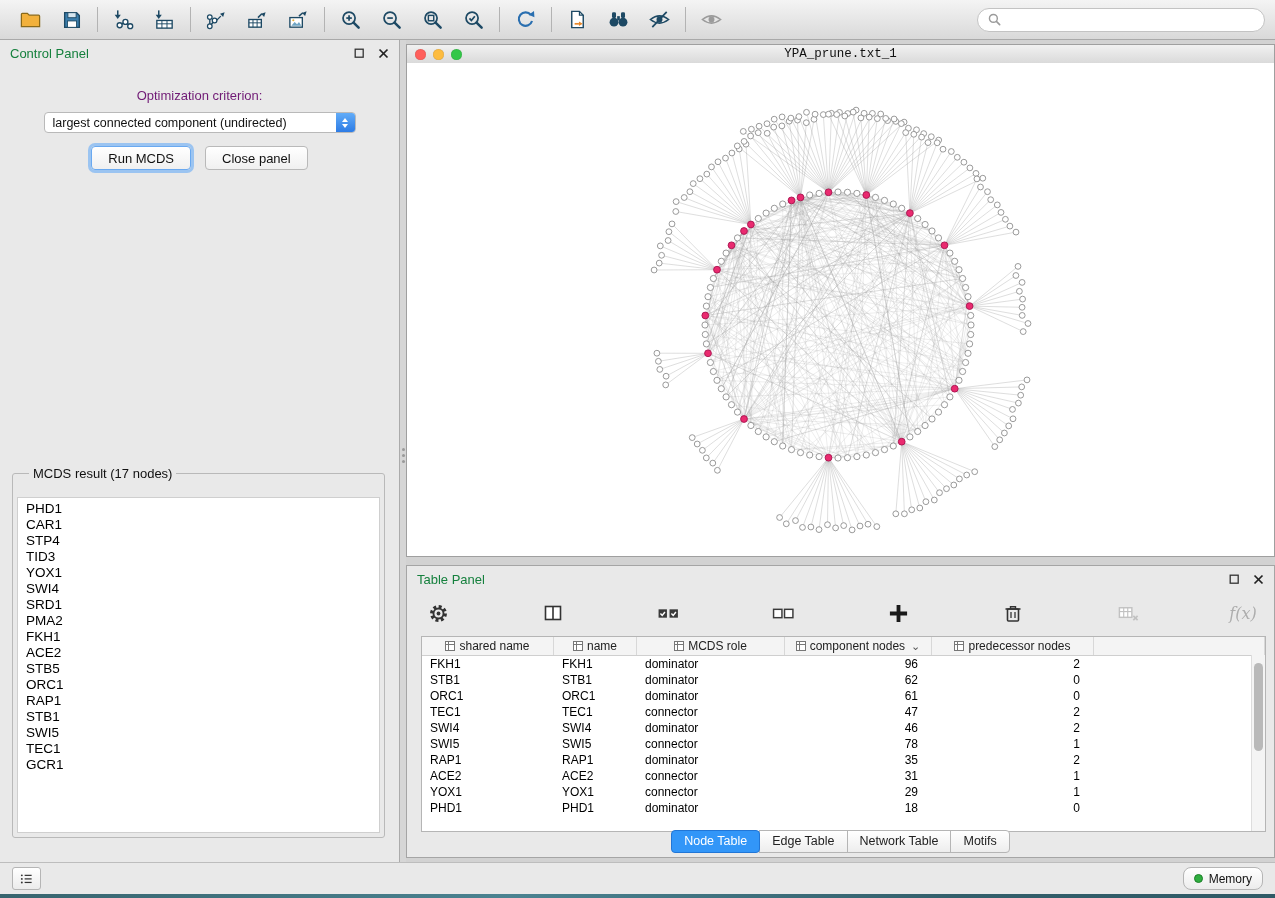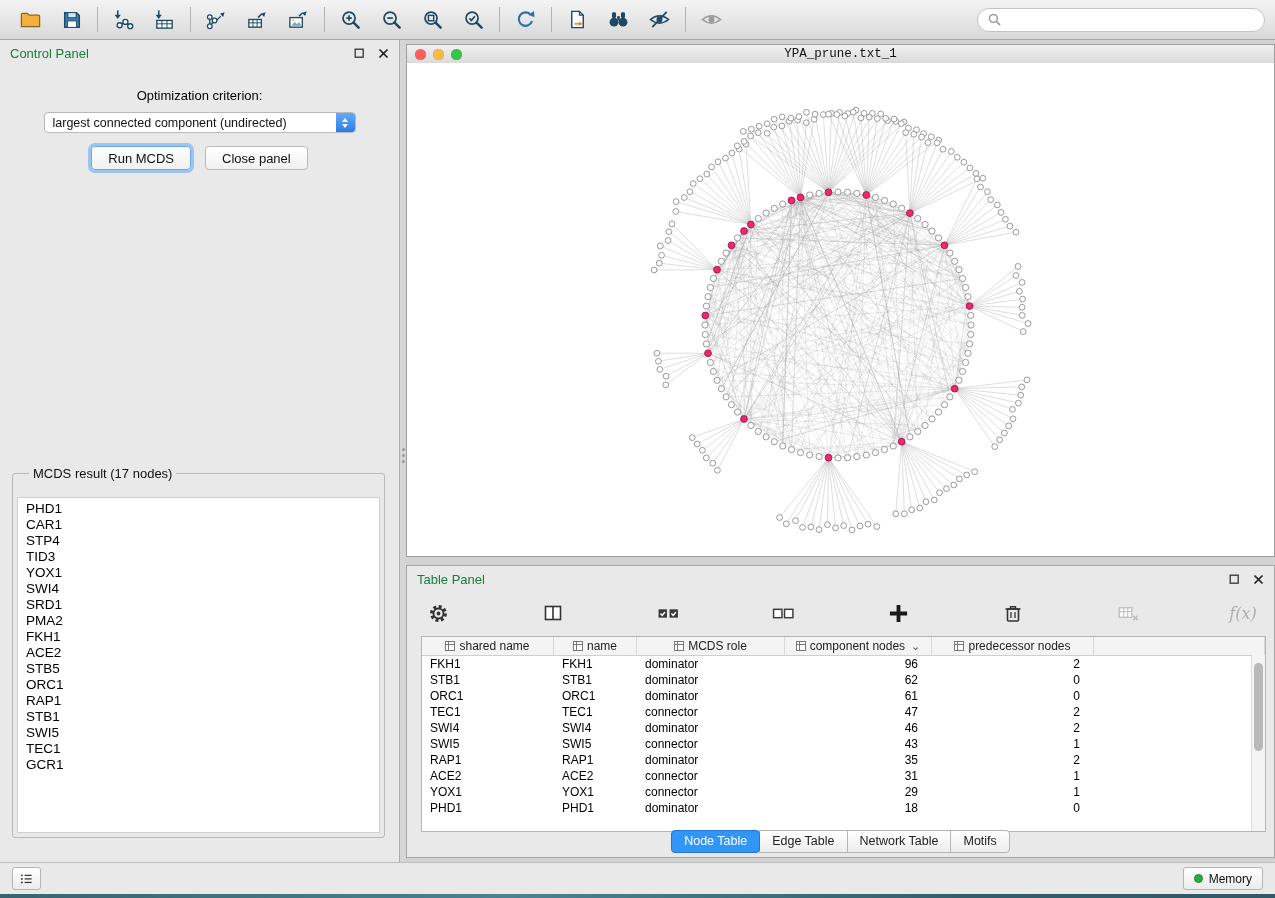--- a/index.html
+++ b/index.html
@@ -14,21 +14,21 @@
   .cpanel{position:absolute;top:40px;left:0;width:400px;bottom:36px;background:#e9e9e9;border-right:1px solid #ababab;box-sizing:border-box;}
   .panel-header{height:26px;display:flex;align-items:center;padding:0 10px;font-size:13px;color:#15803d;}
   .win-ctrls{margin-left:auto;display:flex;gap:12px;align-items:center;}
   .wc{display:flex;align-items:center;justify-content:center;width:12px;height:12px;}
   .cp-tabrow{position:relative;display:flex;justify-content:center;margin-top:8px;}
   .cp-tabrow::after{content:"";position:absolute;left:8px;right:8px;bottom:0;height:1px;background:#bcbcbc;}
   .seg-tab{position:relative;z-index:1;font-size:12.5px;line-height:17px;padding:2px 12px;background:linear-gradient(#fff,#ededed);border:1px solid #b5b5b5;margin-left:-1px;color:#222;cursor:default;white-space:nowrap;}
   .seg-tab:first-child{border-top-left-radius:4px;border-bottom-left-radius:4px;margin-left:0;}
   .seg-tab:last-child{border-top-right-radius:4px;border-bottom-right-radius:4px;}
   .seg-tab.active{background:#3296f8;border-color:#2176d6;color:#fff;border-radius:4px;z-index:2;}
-  .opt-label{text-align:center;margin-top:22px;font-size:13px;color:#000000;}
+  .opt-label{text-align:center;margin-top:22px;font-size:13px;color:#701a75;}
   .dropdown{margin:9px auto 0;width:312px;height:21px;background:#fff;border:1px solid #b9b9b9;border-radius:4px;display:flex;align-items:center;font-size:12.5px;padding-left:8px;position:relative;box-sizing:border-box;color:#111;}
   .dd-stepper{position:absolute;right:0px;top:0px;bottom:0px;width:19px;background:linear-gradient(#62acf8,#2d7ce5);border-radius:0 3px 3px 0;display:flex;flex-direction:column;align-items:center;justify-content:center;gap:2px;}
   .arr-up{width:0;height:0;border-left:3.5px solid transparent;border-right:3.5px solid transparent;border-bottom:4.5px solid #fff;}
   .arr-dn{width:0;height:0;border-left:3.5px solid transparent;border-right:3.5px solid transparent;border-top:4.5px solid #fff;}
   .btn-row{display:flex;justify-content:center;gap:14px;margin-top:13px;}
   .btn{height:22px;padding:0 16px;font-size:13px;background:linear-gradient(#fff,#f0f0f0);border:1px solid #b9b9b9;border-radius:4px;color:#111;display:flex;align-items:center;cursor:default;}
   .btn.focus{box-shadow:0 0 0 3px rgba(77,159,250,.5);border-color:#6aa9f0;}
   fieldset.result{position:absolute;left:12px;right:14px;top:426px;height:370px;border:1px solid #b9b9b9;border-radius:3px;margin:0;padding:0;}
   fieldset.result legend{font-size:13px;padding:0 4px;margin-left:16px;color:#111;}
   .result-inner{position:absolute;left:4px;right:4px;top:16px;bottom:4px;background:#fff;border:1px solid #cfcfcf;overflow:hidden;padding:3px 8px;}
@@ -55,21 +55,21 @@
   .tr{display:flex;height:16px;align-items:center;}
   .td{font-size:12px;color:#000;padding-left:8px;box-sizing:border-box;overflow:hidden;white-space:nowrap;}
   .td.num{text-align:right;padding-right:14px;padding-left:0;}
   .col0{width:132px;}.col1{width:83px;}.col2{width:148px;}.col3{width:147px;}.col4{width:162px;}.colf{flex:1;}
   .vscroll{position:absolute;right:0;top:18px;bottom:0;width:13px;background:#f4f4f4;border-left:1px solid #ddd;}
   .vthumb{position:absolute;left:2px;top:8px;width:9px;height:88px;background:#b9b9b9;border-radius:5px;}
   .tp-tabs{position:absolute;left:0;right:0;bottom:4px;display:flex;justify-content:center;}
   
   .statusbar{position:absolute;left:0;right:0;bottom:4px;height:32px;background:#e9e9e9;border-top:1px solid #bdbdbd;display:flex;align-items:center;padding:0 12px;box-sizing:border-box;}
   .sq-btn{width:27px;height:21px;border:1px solid #b5b5b5;border-radius:3px;background:linear-gradient(#fff,#ececec);display:flex;align-items:center;justify-content:center;cursor:default;}
-  .mem-btn{margin-left:auto;height:21px;border:1px solid #b5b5b5;border-radius:3px;background:linear-gradient(#fff,#ececec);display:flex;align-items:center;gap:6px;padding:0 10px;font-size:12px;color:#111;cursor:default;}
+  .mem-btn{margin-left:auto;height:21px;border:1px solid #b5b5b5;border-radius:8px;background:linear-gradient(#fff,#ececec);display:flex;align-items:center;gap:6px;padding:0 10px;font-size:12px;color:#111;cursor:default;}
   .green-dot{width:9px;height:9px;border-radius:50%;background:#2fae3f;border:1px solid #1c8029;box-sizing:border-box;}
   .desktop{position:absolute;left:0;right:0;bottom:0;height:4px;background:linear-gradient(90deg,#37646e,#4b8391 40%,#335f6b 75%,#2f5a66);}
 </style>
 </head>
 <body>
 
 <div id="app">
 
   <div class="toolbar">
     <div class="tbtn">
@@ -1234,21 +1234,21 @@
             <div class="td col1">SWI4</div>
             <div class="td col2">dominator</div>
             <div class="td col3 num">46</div>
             <div class="td col4 num">2</div>
             <div class="td colf"></div>
           </div>
           <div class="tr">
             <div class="td col0">SWI5</div>
             <div class="td col1">SWI5</div>
             <div class="td col2">connector</div>
-            <div class="td col3 num">43</div>
+            <div class="td col3 num">78</div>
             <div class="td col4 num">1</div>
             <div class="td colf"></div>
           </div>
           <div class="tr">
             <div class="td col0">RAP1</div>
             <div class="td col1">RAP1</div>
             <div class="td col2">dominator</div>
             <div class="td col3 num">35</div>
             <div class="td col4 num">2</div>
             <div class="td colf"></div>

